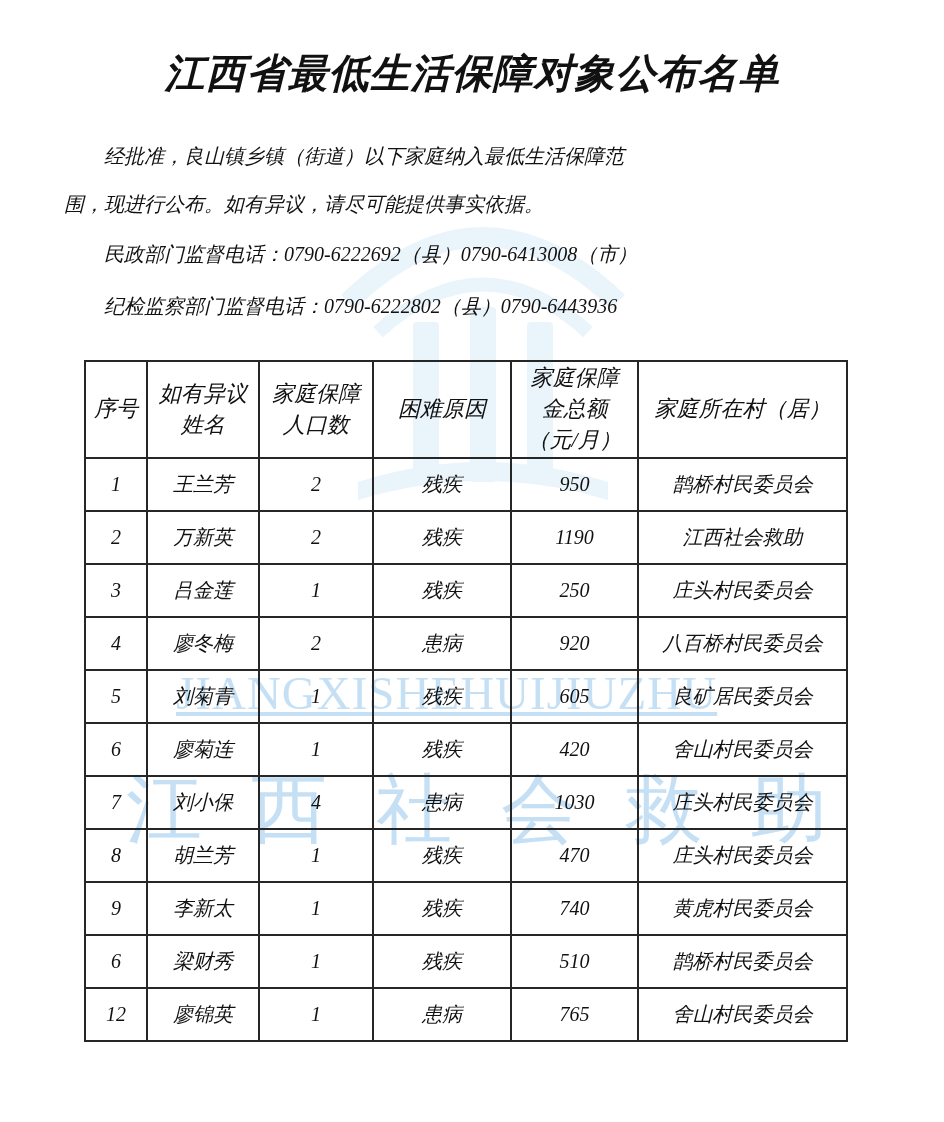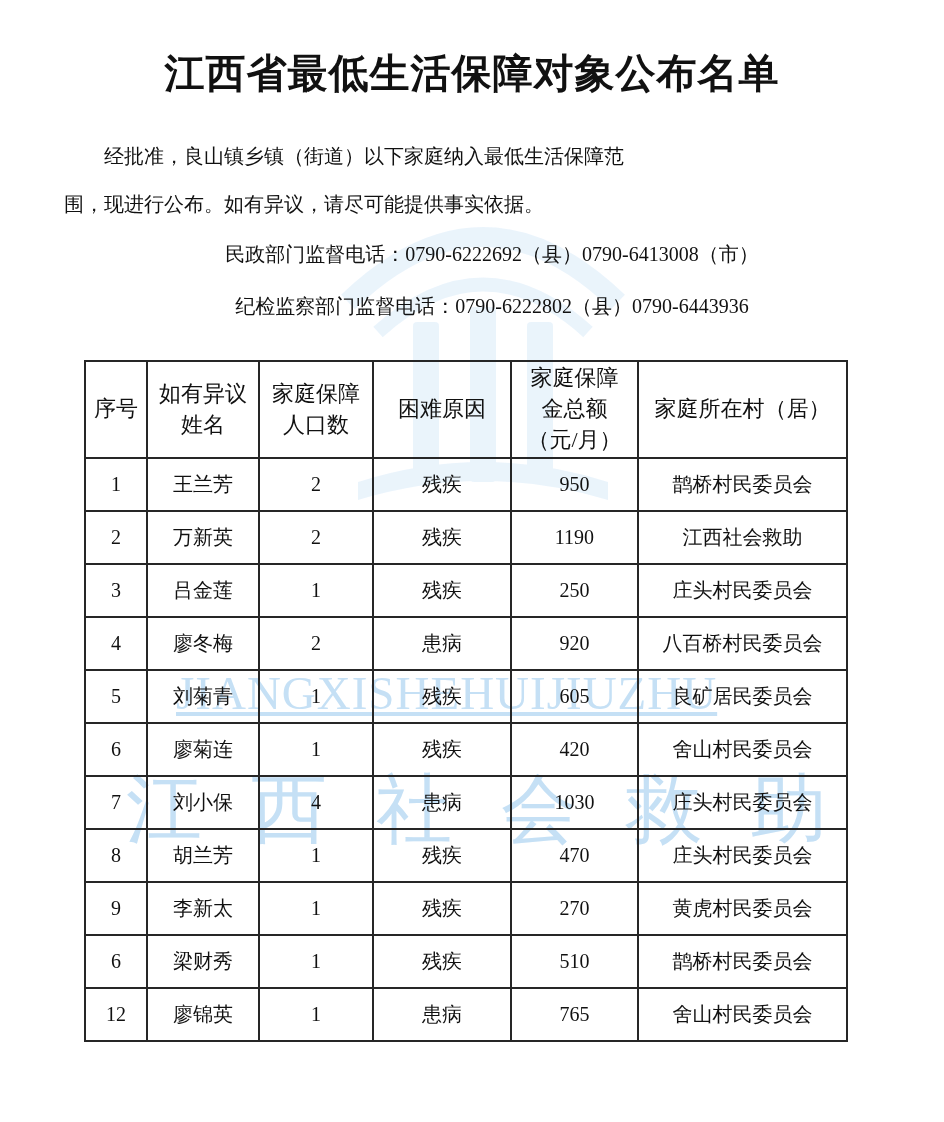--- a/index.html
+++ b/index.html
@@ -23,35 +23,35 @@
     text-decoration:underline;
   }
   .wm-cjk {
     position:absolute; left:126px; top:752px;
     font-size:76px; letter-spacing:49px;
     white-space:nowrap;
     margin-top:7px;
   }
 
   
-  .content { position:relative; z-index:1; }
+  .content { position:relative; z-index:1;font-style:italic; }
 
   .doc-title {
     margin:50px 40px 34px;
     text-align:center;
     font-size:40px;
     font-weight:bold;
     letter-spacing:1px;
     line-height:1.2;
   }
 
   .intro-block { margin:0 64px; font-size:20px; }
   .intro-line { line-height:48px; }
   .intro-line.first { text-indent:2em; }
-  .phone-line { line-height:52px; padding-left:2em;text-align:center; }
+  .phone-line { line-height:52px; padding-left:2em; }
 
   
   table.roster {
     border-collapse:collapse;
     table-layout:fixed;
     margin:28px 0 0 84px;
   }
   table.roster th, table.roster td {
     border:2px solid #262626;
     text-align:center;
@@ -190,21 +190,21 @@
     <td>1</td>
     <td>残疾</td>
     <td>470</td>
     <td>庄头村民委员会</td>
   </tr>
         <tr>
     <td>9</td>
     <td>李新太</td>
     <td>1</td>
     <td>残疾</td>
-    <td>270</td>
+    <td>740</td>
     <td>黄虎村民委员会</td>
   </tr>
         <tr>
     <td>6</td>
     <td>梁财秀</td>
     <td>1</td>
     <td>残疾</td>
     <td>510</td>
     <td>鹊桥村民委员会</td>
   </tr>

